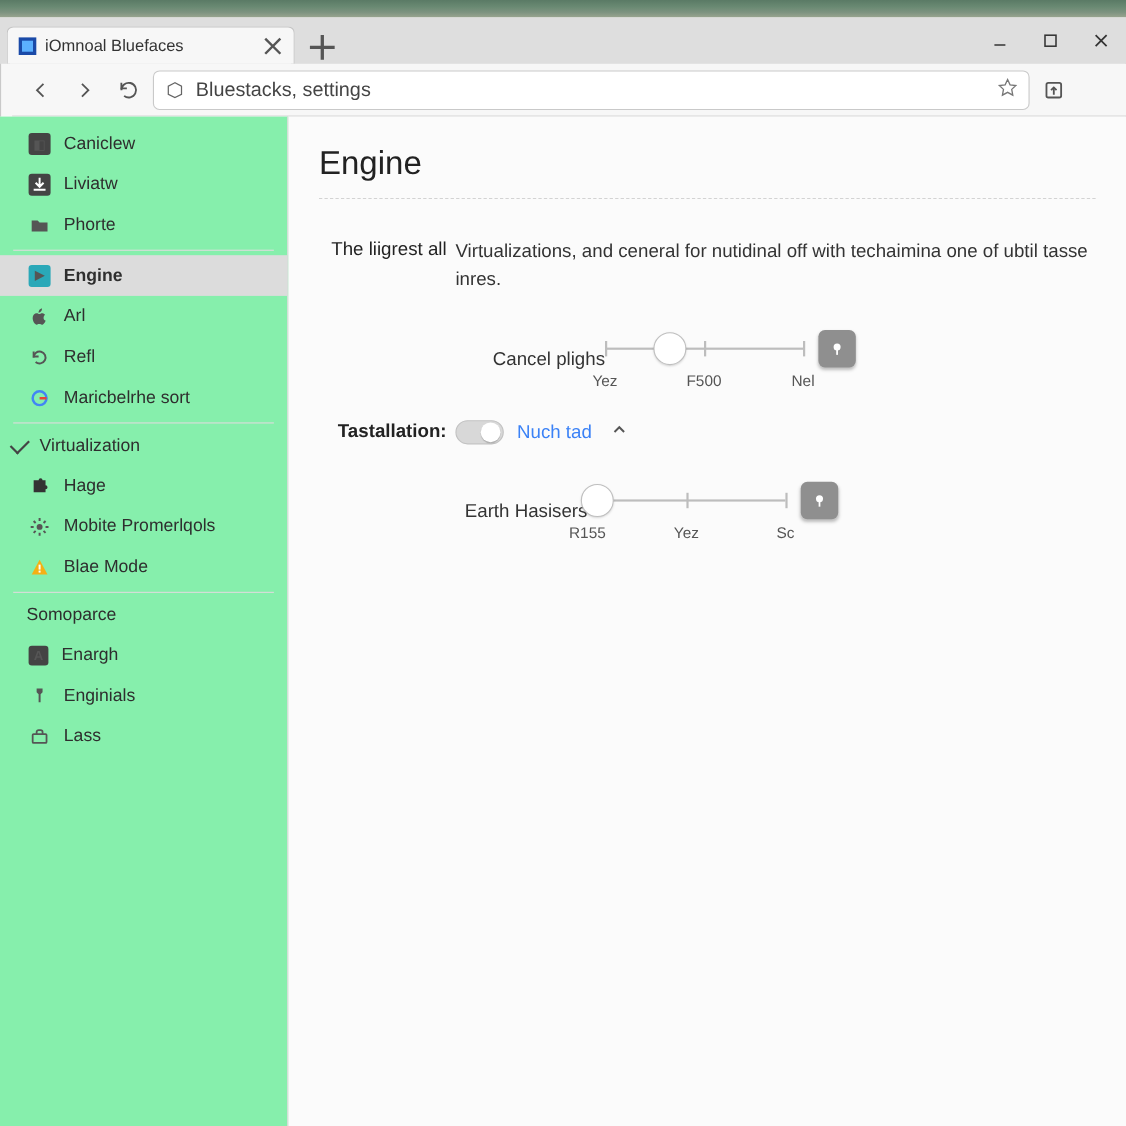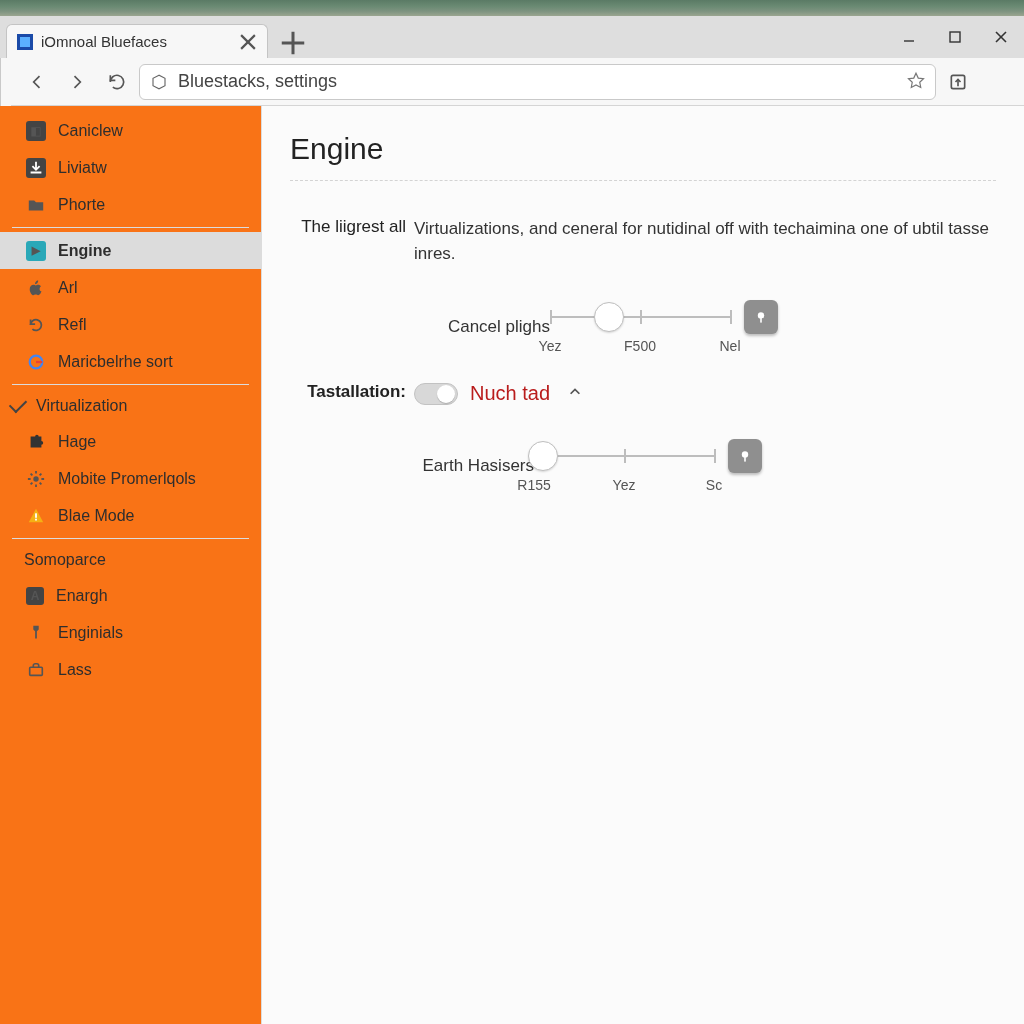--- a/index.html
+++ b/index.html
@@ -70,21 +70,21 @@
   .addr .site-icon { width:18px; height:18px; }
   .addr .site-icon svg { width:18px; height:18px; stroke:#666; fill:none; stroke-width:1.5; }
   .addr .url { flex:1; font-size:18px; color:#444; }
   .addr .star { color:#777; }
 
   
   .content { flex:1; display:flex; background:#fbfbfb; }
 
   .sidebar {
     width: 262px;
-    background:#f97316;
+    background:#86efac;
     border-right:1px solid #dcdcdc;
     padding-top:6px;
     font-size:16px; color:#2e2e2e;
   }
   .sb-item {
     height:37px; display:flex; align-items:center;
     padding-left:26px; gap:12px;
     cursor:default;
   }
   .sb-item.selected { background:#dcdcdc; font-weight:600; }
@@ -392,21 +392,21 @@
         </div>
       </div>
 
       <div class="section" style="margin-top:28px;">
         <div class="section-label bold">Tastallation:</div>
         <div class="section-body">
           <div style="display:flex;align-items:center;gap:12px;">
             <div class="toggle">
               <div class="knob"></div>
             </div>
-            <span style="font-size:20px;color:#b91c1c;">Nuch tad</span>
+            <span style="font-size:17px;color:#3b82f6;">Nuch tad</span>
             <span class="chev-up">
               <svg viewBox="0 0 16 16">
                   <polyline points="3 10 8 5 13 10"></polyline>
                 </svg>
             </span>
           </div>
 
           <div class="row" style="margin-top:34px;">
             <div class="row-label" style="width:120px;">Earth Hasisers</div>
             <div style="display:flex;flex-direction:column;text-align:right;">

